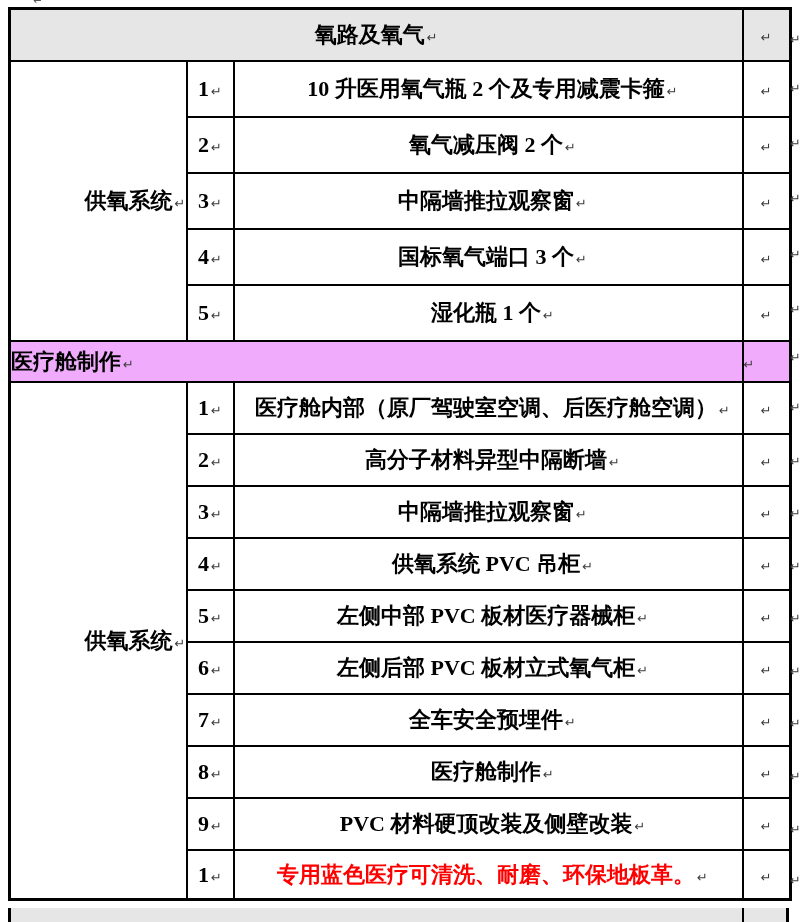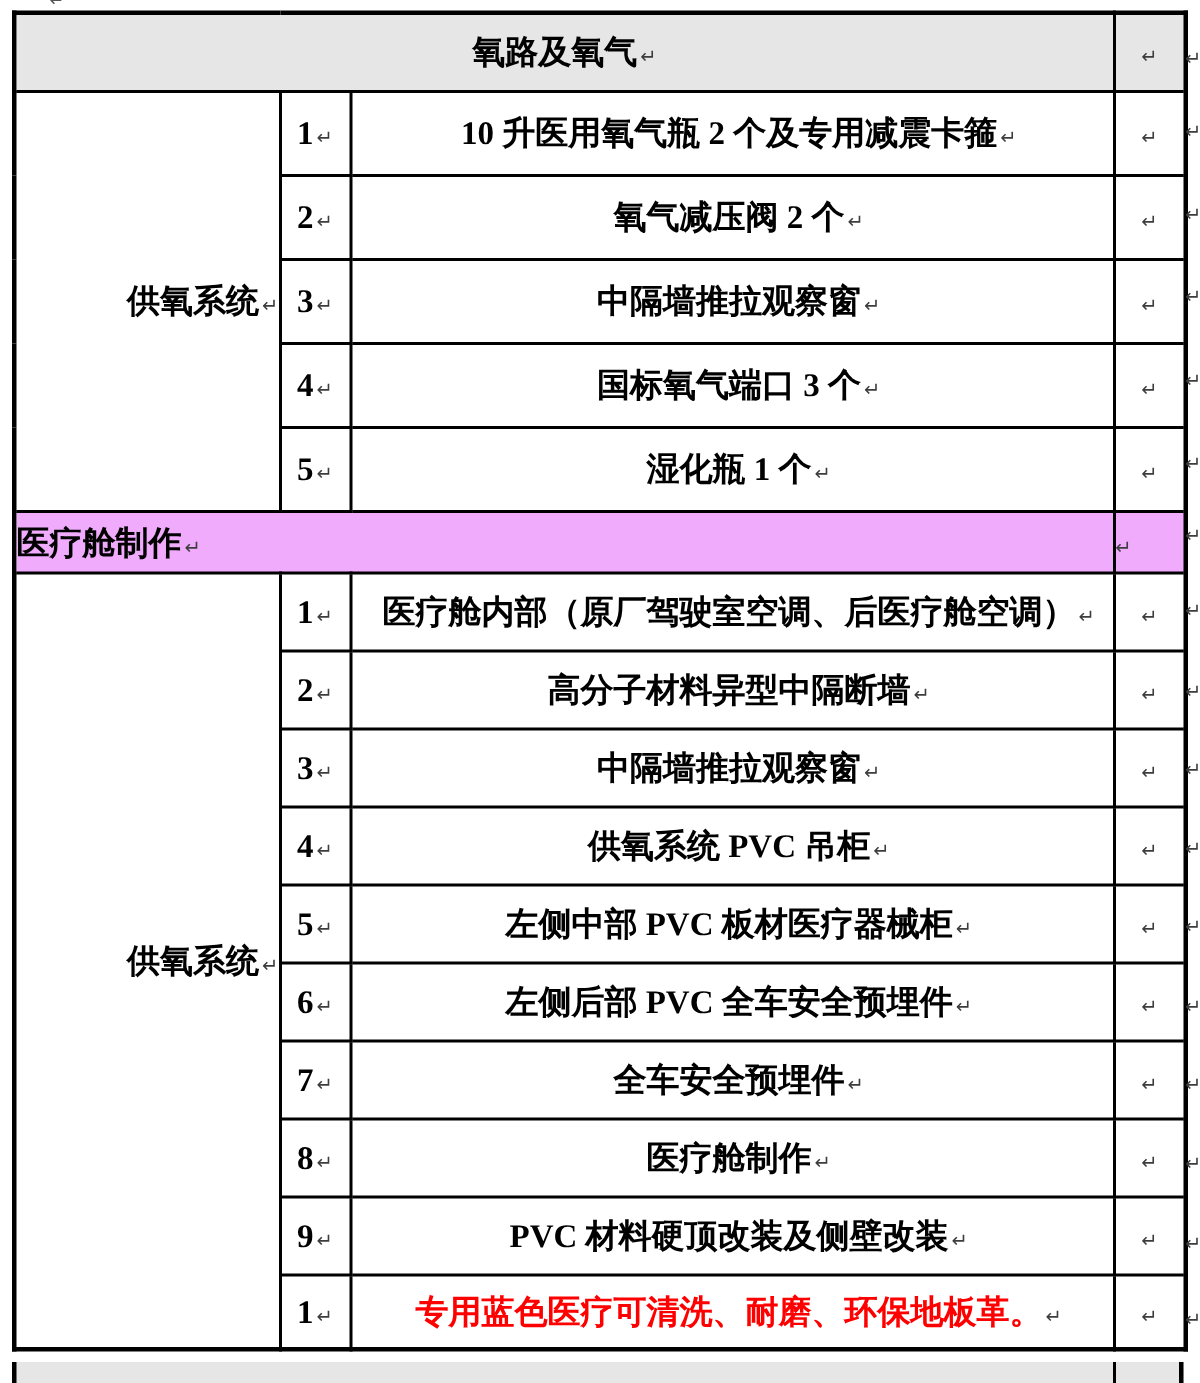--- a/index.html
+++ b/index.html
@@ -161,21 +161,21 @@
     <td class="desc-cell"><span>供氧系统 PVC 吊柜</span><span class="pmark">↵</span></td>
     <td class="end-cell"><span class="pmark">↵</span></td>
   </tr>
   <tr class="s2-row">
     <td class="num-cell"><span>5</span><span class="pmark">↵</span></td>
     <td class="desc-cell"><span>左侧中部 PVC 板材医疗器械柜</span><span class="pmark">↵</span></td>
     <td class="end-cell"><span class="pmark">↵</span></td>
   </tr>
   <tr class="s2-row">
     <td class="num-cell"><span>6</span><span class="pmark">↵</span></td>
-    <td class="desc-cell"><span>左侧后部 PVC 全车安全预埋件</span><span class="pmark">↵</span></td>
+    <td class="desc-cell"><span>左侧后部 PVC 板材立式氧气柜</span><span class="pmark">↵</span></td>
     <td class="end-cell"><span class="pmark">↵</span></td>
   </tr>
   <tr class="s2-row">
     <td class="num-cell"><span>7</span><span class="pmark">↵</span></td>
     <td class="desc-cell"><span>全车安全预埋件</span><span class="pmark">↵</span></td>
     <td class="end-cell"><span class="pmark">↵</span></td>
   </tr>
   <tr class="s2-row">
     <td class="num-cell"><span>8</span><span class="pmark">↵</span></td>
     <td class="desc-cell"><span>医疗舱制作</span><span class="pmark">↵</span></td>

